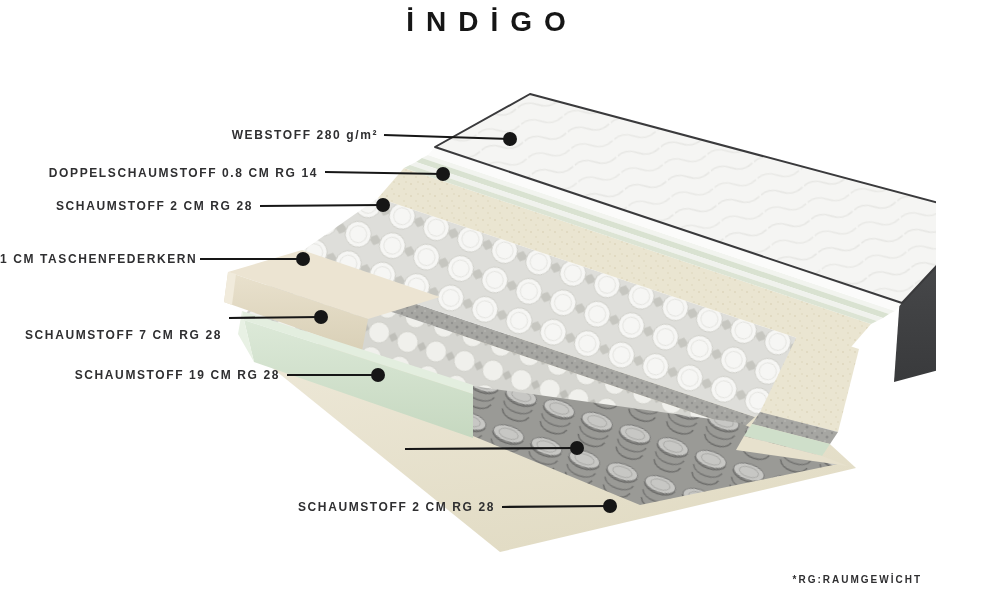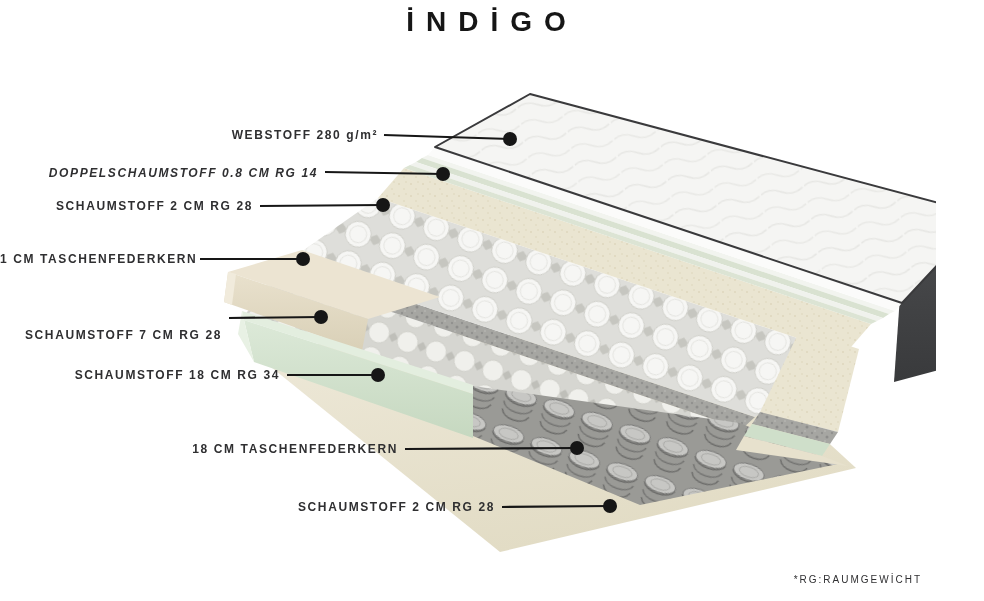--- a/index.html
+++ b/index.html
@@ -4,28 +4,28 @@
 <style>
   html,body{margin:0;padding:0;background:#ffffff;}
   .stage{position:relative;width:936px;height:601px;background:#ffffff;overflow:hidden;
          font-family:"Liberation Sans", sans-serif;}
   .stage svg{position:absolute;left:0;top:0;}
   .title{position:absolute;left:0;top:6px;width:984px;text-align:center;
          font-size:28px;font-weight:bold;letter-spacing:12px;color:#161616;}
   .lbl{position:absolute;left:0;text-align:right;font-size:12px;font-weight:bold;
        letter-spacing:1.6px;color:#2f2f31;white-space:nowrap;}
   .lbl1{top:128px;width:378px;}
-  .lbl2{top:166px;width:318px;font-style:italic;}
+  .lbl2{top:166px;width:318px;}
   .lbl3{top:199px;width:253px;}
   .lbl4{top:252px;width:193px;}
   .lbl5{top:328px;width:222px;}
   .lbl6{top:368px;width:280px;}
   .lbl7{top:442px;width:398px;}
   .lbl8{top:500px;width:495px;}
-  .footnote{position:absolute;right:14px;top:574px;font-size:10px;font-weight:normal;
+  .footnote{position:absolute;right:14px;top:574px;font-size:10px;font-weight:bold;
             letter-spacing:2px;color:#2f2f31;}
 </style>
 </head>
 <body>
 
 <div class="stage">
 
   <svg width="984" height="601" viewBox="0 0 984 601">
     <defs>
       <linearGradient id="g-dark" x1="0" y1="0" x2="0" y2="1">
@@ -151,18 +151,17 @@
     </g>
   </svg>
 
   <div class="title">İNDİGO</div>
 
   <div class="lbl lbl1">WEBSTOFF 280 g/m²</div>
   <div class="lbl lbl2">DOPPELSCHAUMSTOFF 0.8 CM RG 14</div>
   <div class="lbl lbl3">SCHAUMSTOFF 2 CM RG 28</div>
   <div class="lbl lbl4">1 CM TASCHENFEDERKERN</div>
   <div class="lbl lbl5">SCHAUMSTOFF 7 CM RG 28</div>
-  <div class="lbl lbl6">SCHAUMSTOFF 18 CM RG 34</div>
-  <div class="lbl lbl7">18 CM TASCHENFEDERKERN</div>
+  <div class="lbl lbl6">SCHAUMSTOFF 19 CM RG 28</div>
   <div class="lbl lbl8">SCHAUMSTOFF 2 CM RG 28</div>
 
   <div class="footnote">*RG:RAUMGEWİCHT</div>
 </div>
 
 </body></html>

